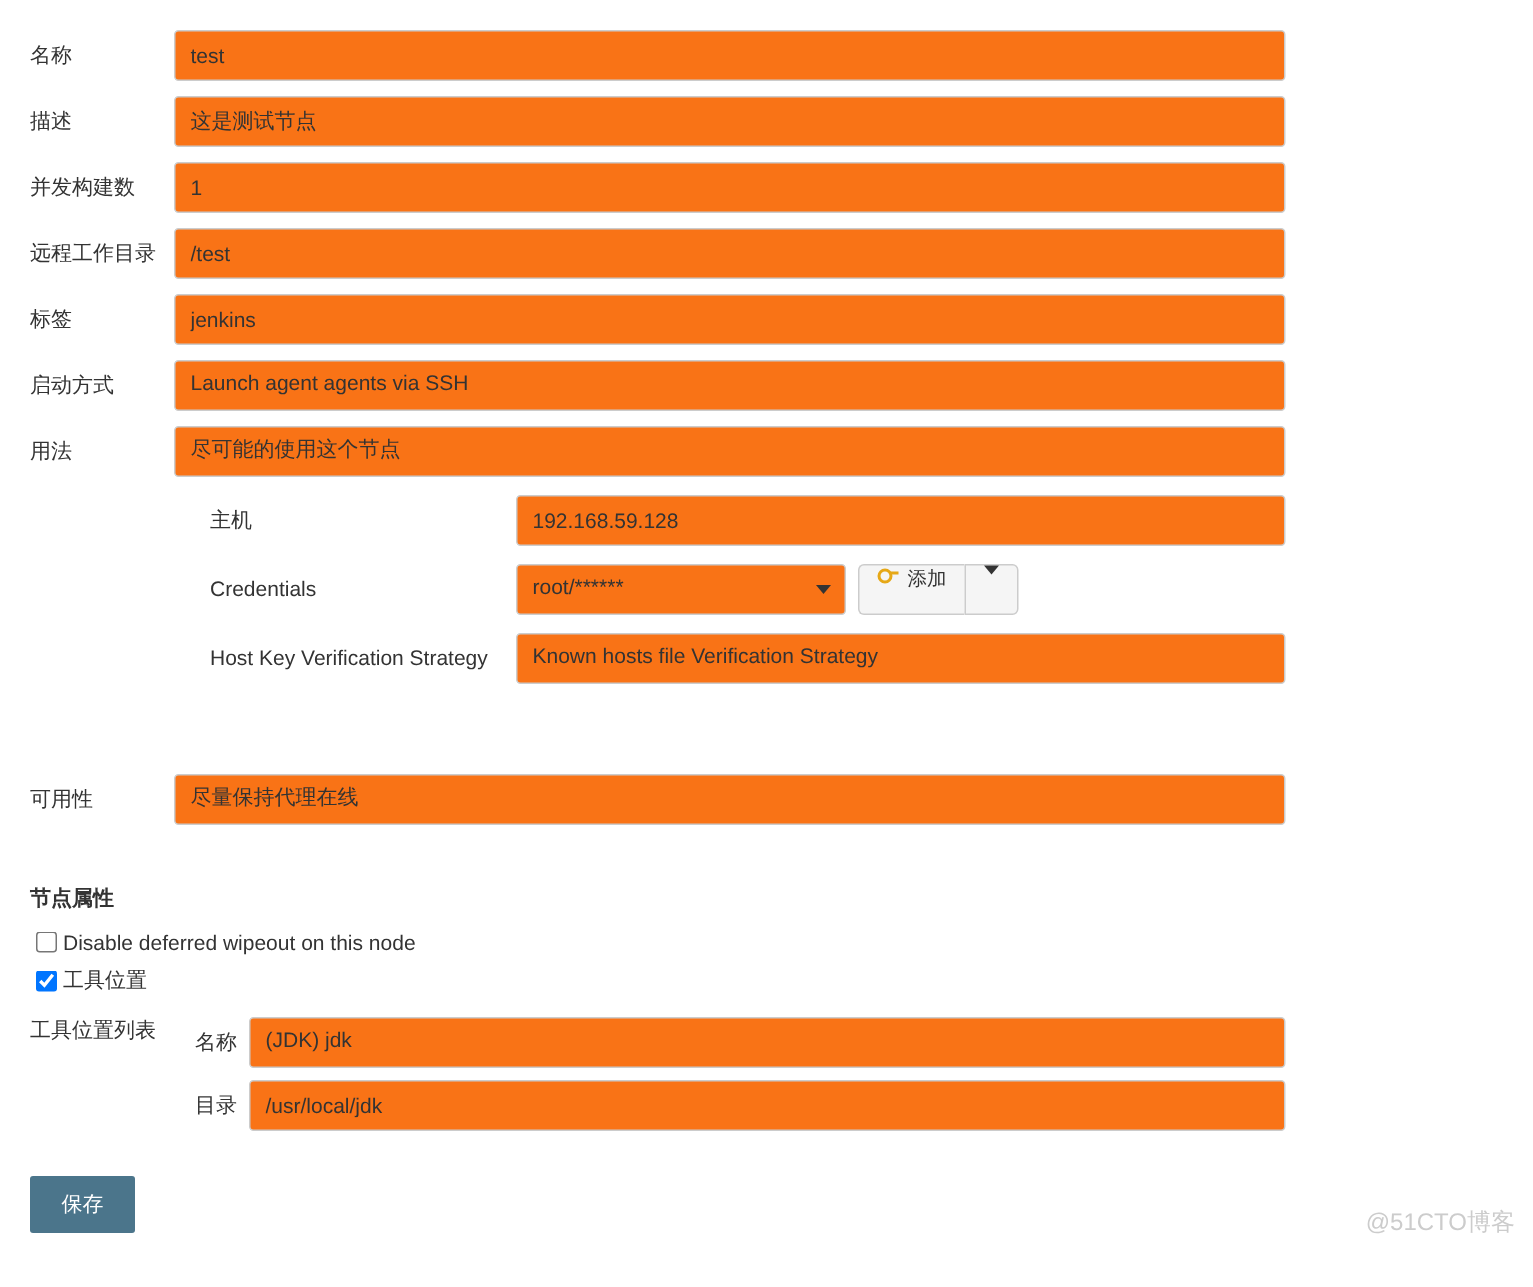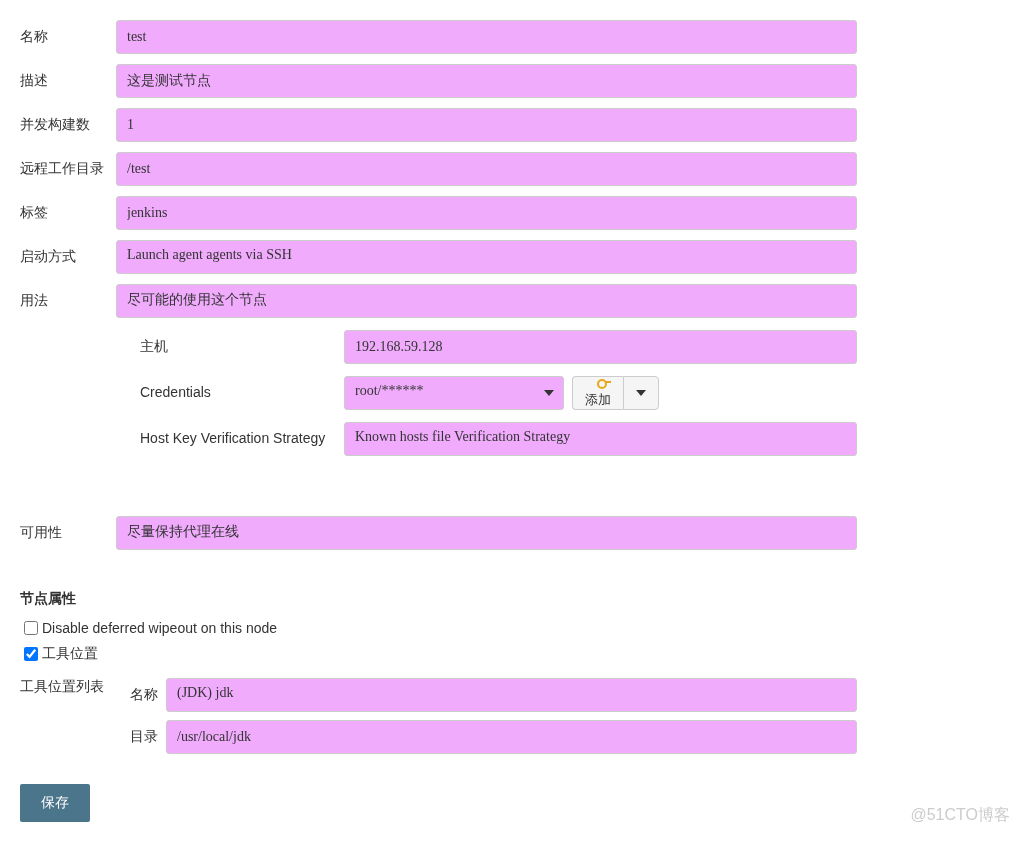--- a/index.html
+++ b/index.html
@@ -30,22 +30,21 @@
   flex: 1;
 }
 input[type="text"], .select-box {
   width: 100%;
   height: 34px;
   padding: 6px 10px;
   border: 1px solid #ccc;
   border-radius: 3px;
   font-size: 14px;
   color: #333;
-  background: #f0abfc;
-  font-family: Liberation Serif, serif;
+  background: #f97316;
 }
 .nested {
   margin-left: 120px;
   margin-top: 8px;
 }
 .nested-row {
   display: flex;
   align-items: flex-start;
   margin-top: 12px;
 }
@@ -79,29 +78,28 @@
   border-right: 5px solid transparent;
   border-top: 6px solid #333;
   pointer-events: none;
 }
 .btn-group {
   display: flex;
   height: 34px;
 }
 .btn-segment {
   display: inline-flex;
-  align-items: flex-end;
+  align-items: flex-start;
   justify-content: center;
   background: #f5f5f5;
   border: 1px solid #ccc;
   padding: 0 12px;
   cursor: pointer;
   font-size: 13px;
   color: #333;
-  flex-direction: column;
 }
 .btn-segment:first-child {
   border-radius: 4px 0 0 4px;
   border-right: none;
   gap: 6px;
 }
 .btn-segment:last-child {
   border-radius: 0 4px 4px 0;
 }
 .btn-segment .caret {

